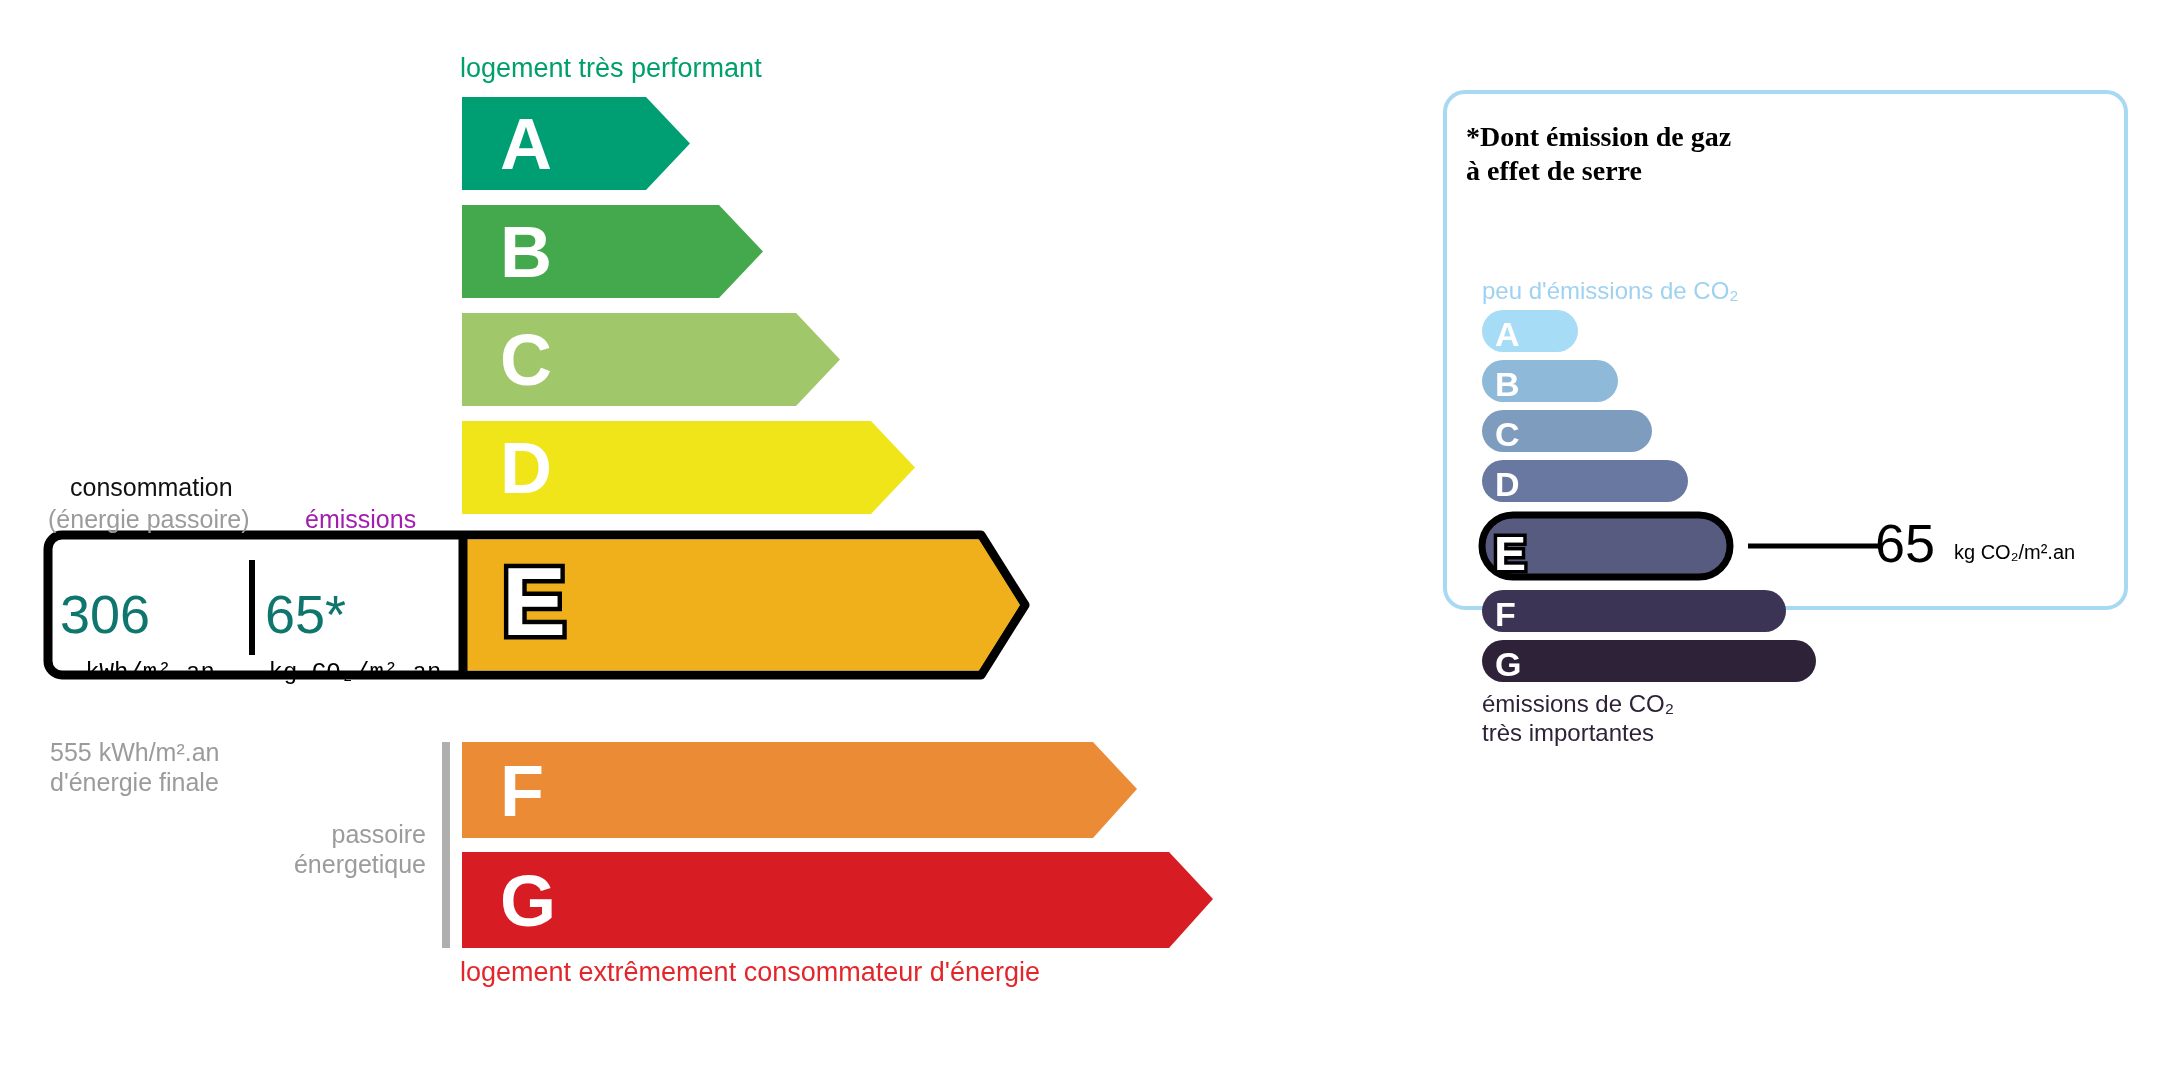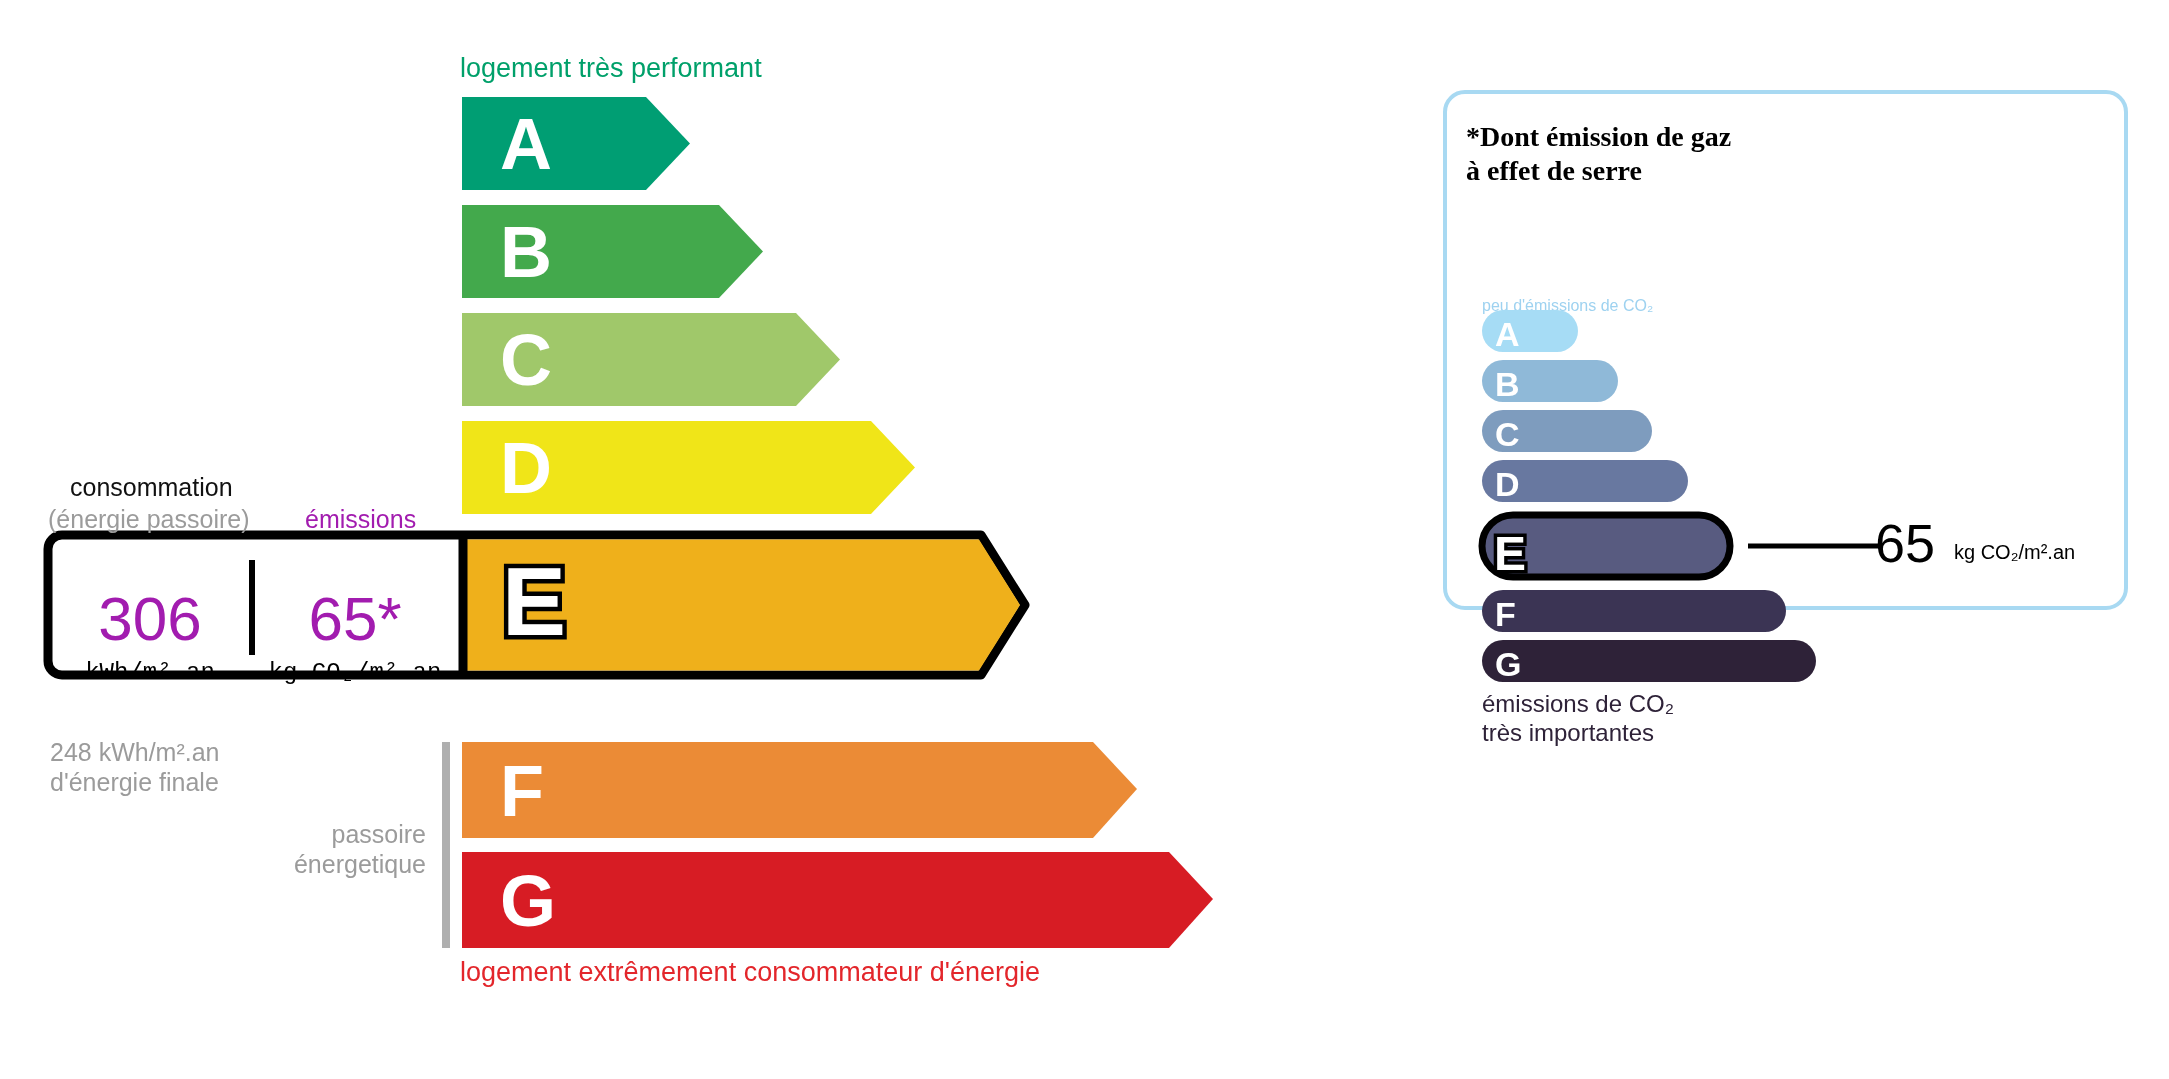--- a/index.html
+++ b/index.html
@@ -56,25 +56,24 @@
     font-size: 25px;
     white-space: nowrap;
   }
   #hdr-consommation { left: 70px; top: 473px; color: #111111; }
   #hdr-energie-primaire { left: 48px; top: 505px; color: #9B9B9B; }
   #hdr-emissions { left: 305px; top: 505px; color: #a21caf; }
 
   
   .val-big {
     position: absolute;
-    font-size: 62px;
-    color: #a21caf;
+    font-size: 54px;
+    color: #0f766e;
     font-weight: normal;
     white-space: nowrap;
-    text-align: center;
   }
   .val-unit {
     position: absolute;
     font-size: 24px;
     color: #000000;
     white-space: nowrap;
     text-align: center;
     font-family: Liberation Mono, monospace;
   }
   #val-consumption { left: 60px; top: 583px; width: 180px; }
@@ -108,24 +107,23 @@
     font-size: 28px;
     font-weight: bold;
     color: #000000;
     line-height: 1.22;
     white-space: pre-line;
     font-family: Liberation Serif, serif;
   }
   #co2-caption-top {
     position: absolute;
     left: 1482px; top: 277px;
-    font-size: 16px;
+    font-size: 24px;
     color: #9ED2F0;
     white-space: nowrap;
-    margin-top: 20px;
   }
   #co2-caption-bottom {
     position: absolute;
     left: 1482px; top: 690px;
     font-size: 24px;
     color: #2E2238;
     line-height: 1.2;
     white-space: pre-line;
   }
   .co2-bars { position: absolute; left: 0; top: 0; width: 2169px; height: 1079px; }
@@ -196,21 +194,21 @@
 
     <div class="hdr" id="hdr-consommation">consommation</div>
     <div class="hdr" id="hdr-energie-primaire">(énergie passoire)</div>
     <div class="hdr" id="hdr-emissions">émissions</div>
 
     <div class="val-big" id="val-consumption">306</div>
     <div class="val-unit" id="unit-consumption">kWh/m².an</div>
     <div class="val-big" id="val-emission">65*</div>
     <div class="val-unit" id="unit-emission">kg CO₂/m².an</div>
 
-    <div class="note-grey" id="note-final-energy" style="white-space:pre-line">248 kWh/m².an
+    <div class="note-grey" id="note-final-energy" style="white-space:pre-line">555 kWh/m².an
 d'énergie finale</div>
     <div class="note-grey" id="note-passoire" style="white-space:pre-line">passoire
 énergetique</div>
 
     <div class="caption-bottom">logement extrêmement consommateur d'énergie</div>
   </div>
 
   <div id="co2-panel"></div>
 
   <div id="co2-title">*Dont émission de gaz

